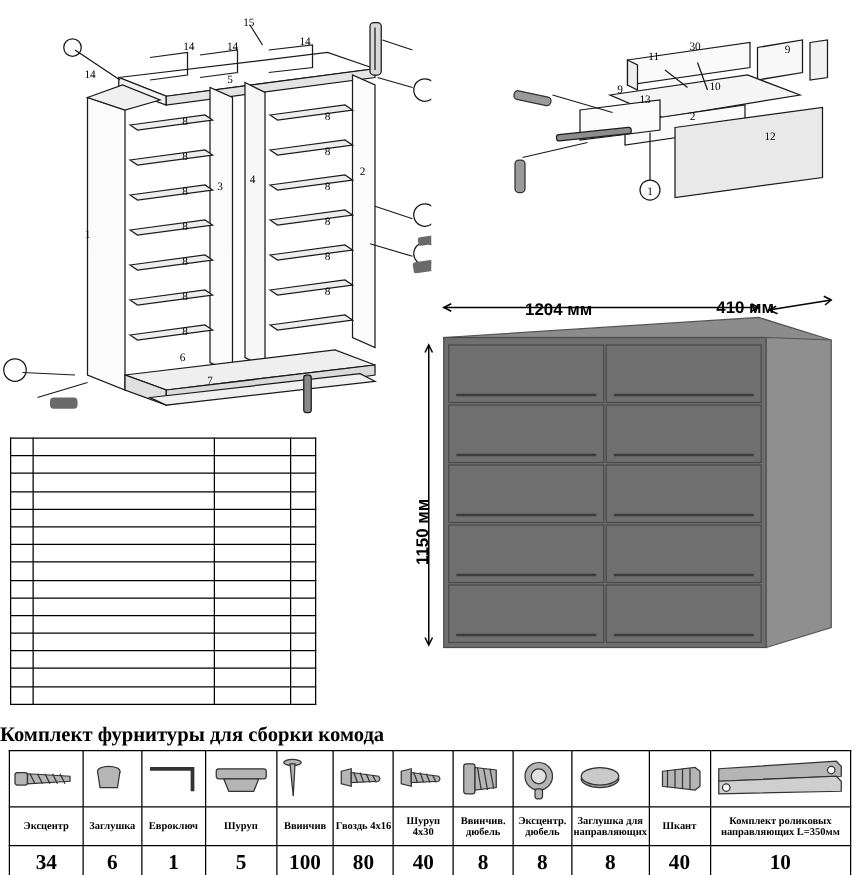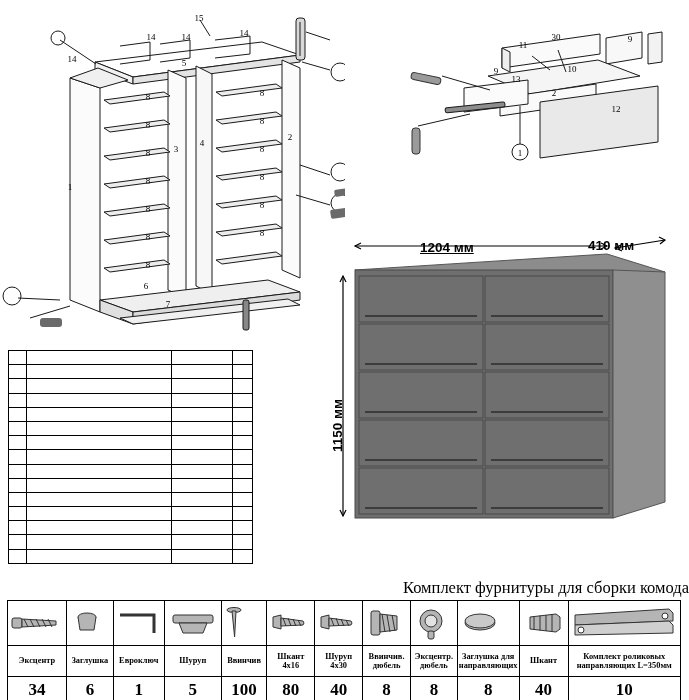--- a/index.html
+++ b/index.html
@@ -31,23 +31,23 @@
   }
   .parts-table td.num{width:14px;text-align:center;}
   .parts-table td.name{width:140px;text-align:left;}
   .parts-table td.size{width:62px;text-align:center;}
   .parts-table td.qty{width:17px;text-align:center;}
   .indent{padding-left:16px !important;}
 
   
   .hw-title{
     position:absolute;left:0;top:578px;width:689px;
-    text-align:right;
+    text-align:left;
     font-size:16.5px;
-    font-weight:normal;
+    font-weight:bold;
     font-family:"Liberation Serif", serif;
   }
 
   
   .hw-table{
     position:absolute;left:7px;top:600px;width:674px;
     border-collapse:collapse;
     font-family:"Liberation Serif", serif;
   }
   .hw-table td{border:1px solid #000;text-align:center;vertical-align:middle;}
@@ -259,22 +259,22 @@
       <polyline points="266,11 272,14 266,17"></polyline>
       <line x1="280" y1="16" x2="330" y2="8"></line>
       <polyline points="286,13 280,16 287,19"></polyline>
       <polyline points="324,5 330,8 325,12"></polyline>
       <line x1="8" y1="44" x2="8" y2="284"></line>
       <polyline points="5,50 8,44 11,50"></polyline>
       <polyline points="5,278 8,284 11,278"></polyline>
     </g>
   </svg>
 
-  <div class="dim" style="left:420px;top:240px;text-decoration:underline;">1204 мм</div>
-  <div class="dim" style="left:588px;top:238px;">410 мм</div>
+  <div class="dim" style="left:420px;top:240px;">1204 мм</div>
+  <div class="dim" style="left:573px;top:238px;">410 мм</div>
   <div class="dim vert" style="left:330px;top:452px;">1150 мм</div>
 
   <table class="parts-table">
     <tbody id="parts-body">
         <tr>
           <td class="num"></td>
           <td class="name"></td>
           <td class="size"></td>
           <td class="qty"></td>
         </tr>
@@ -472,21 +472,21 @@
               </g>
             </svg>
           </td>
         </tr>
       <tr id="hw-labels">
           <td class="hw-label">Эксцентр</td>
           <td class="hw-label">Заглушка</td>
           <td class="hw-label">Евроключ</td>
           <td class="hw-label">Шуруп</td>
           <td class="hw-label">Ввинчив</td>
-          <td class="hw-label">Шкант 4х16</td>
+          <td class="hw-label">Гвоздь 4х16</td>
           <td class="hw-label">Шуруп 4х30</td>
           <td class="hw-label">Ввинчив. дюбель</td>
           <td class="hw-label">Эксцентр. дюбель</td>
           <td class="hw-label">Заглушка для направляющих</td>
           <td class="hw-label">Шкант</td>
           <td class="hw-label">Комплект роликовых направляющих L=350мм</td>
         </tr>
       <tr id="hw-counts">
           <td class="hw-count">34</td>
           <td class="hw-count">6</td>

